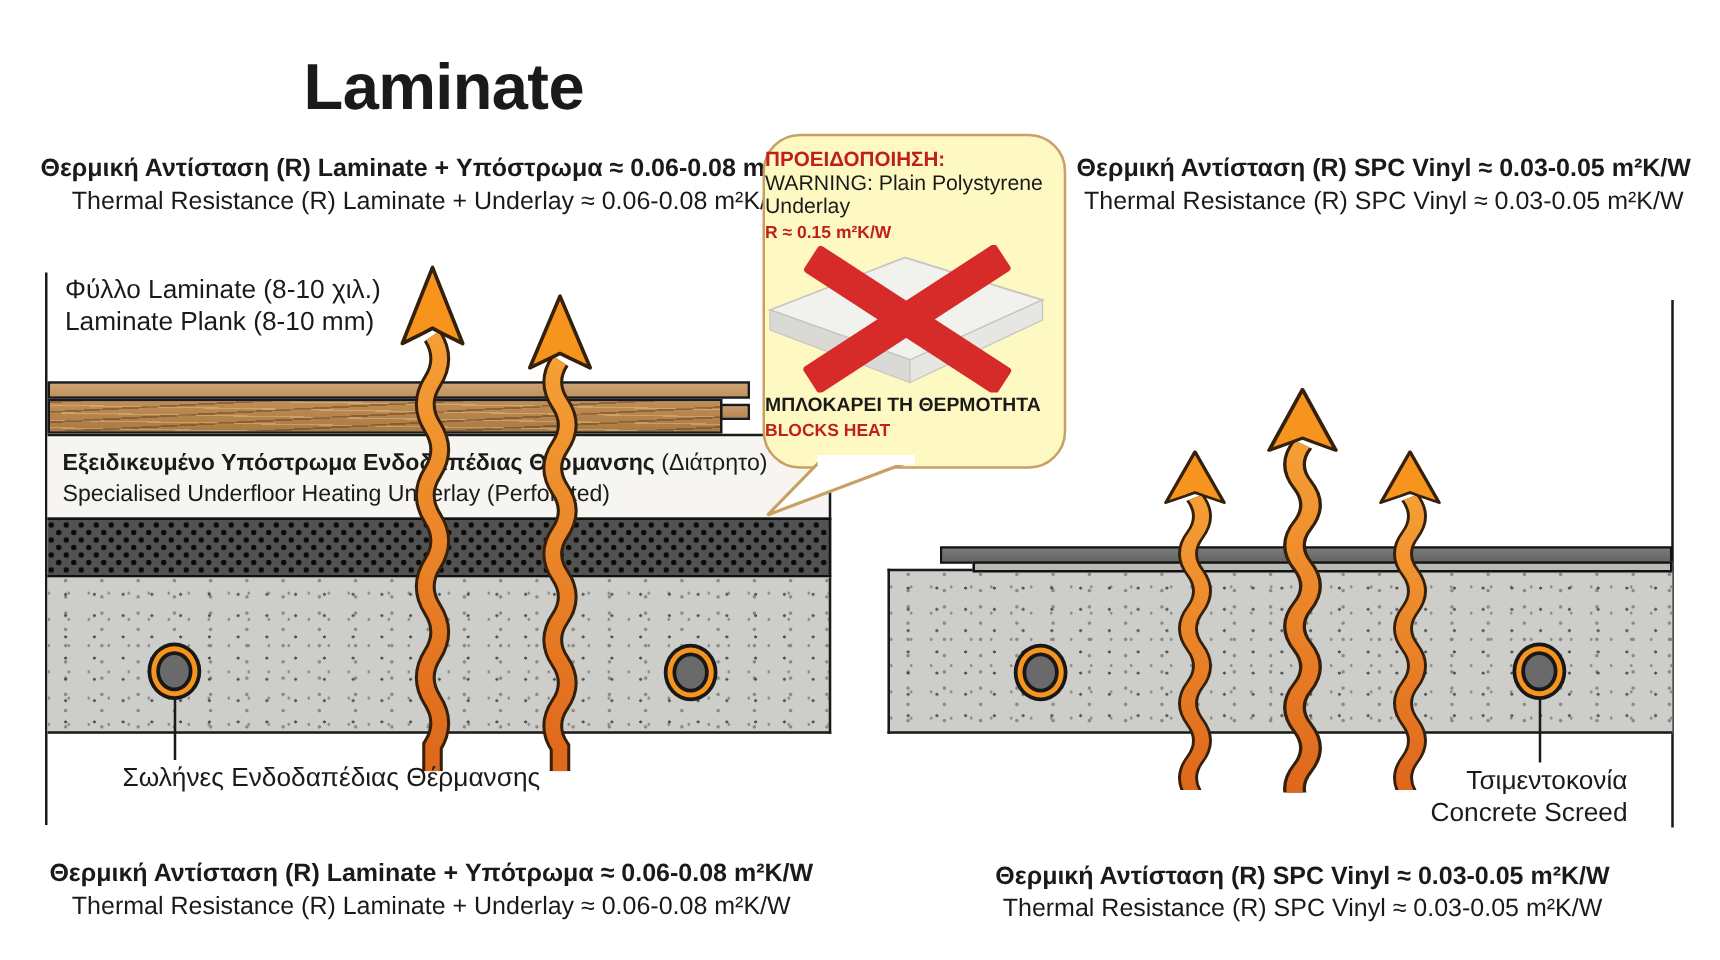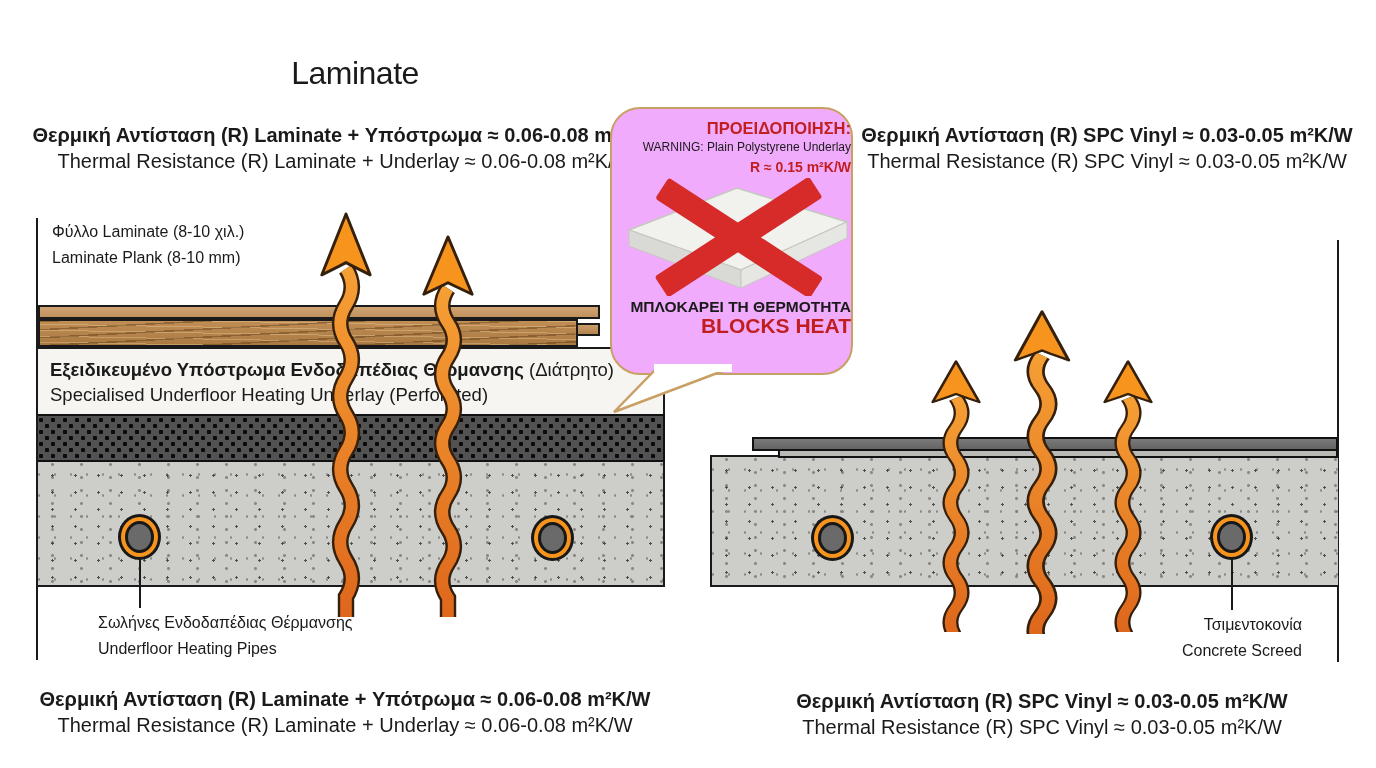--- a/index.html
+++ b/index.html
@@ -1,24 +1,24 @@
 <!DOCTYPE html>
 <html><head>
 <meta charset="utf-8">
 <style>
   html,body{margin:0;padding:0;background:#ffffff;}
   .canvas{position:relative;width:1376px;height:768px;background:#ffffff;overflow:hidden;
           font-family:"Liberation Sans", sans-serif;color:#1a1a1a;}
   .abs{position:absolute;}
   .center{text-align:center;}
   .right-align{text-align:right;}
-  .title{font-size:32px;font-weight:400;letter-spacing:-0.5px;margin-top:15px;}
+  .title{font-size:52px;font-weight:700;letter-spacing:-0.5px;}
   .rblock{font-size:20px;line-height:26px;white-space:nowrap;}
   .rblock .gr{font-weight:700;}
-  .label{font-size:16px;line-height:26px;white-space:nowrap;}
+  .label{font-size:21px;line-height:26px;white-space:nowrap;}
   
   .vline{width:2px;background:#1a1a1a;}
   
   .wood-strip{left:38px;top:305px;width:562px;height:14px;box-sizing:border-box;
     border:2px solid #1a1a1a;background:linear-gradient(#d0a373,#c0925e);}
   .wood-plank{left:38px;top:319px;width:540px;height:28px;box-sizing:border-box;
     border:2px solid #1a1a1a;
     background:
       repeating-linear-gradient(177deg, rgba(92,55,18,.45) 0 1.5px, rgba(0,0,0,0) 1.5px 8px),
       repeating-linear-gradient(181deg, rgba(255,228,180,.30) 0 1px, rgba(0,0,0,0) 1px 6px),
@@ -53,28 +53,28 @@
     border:2px solid #121212;background:linear-gradient(#7a7a7a,#646464);}
   .spc-sub{left:778px;top:449px;width:560px;height:9px;box-sizing:border-box;
     border:2px solid #121212;background:#b9b9b6;}
   
   .pipe{width:43px;height:46px;border-radius:50%;background:#F7941D;
     border:3px solid #181818;box-sizing:border-box;}
   .pipe-core{position:absolute;left:4px;top:4px;width:29px;height:32px;border-radius:50%;
     background:#6a6a6a;border:3px solid #181818;box-sizing:border-box;}
   
   .bubble{left:610px;top:107px;width:243px;height:268px;box-sizing:border-box;
-    border:2.5px solid #C9A063;border-radius:30px;background:#f0abfc;
-    display:flex;flex-direction:column;align-items:flex-end;padding-top:9px;z-index:5;}
+    border:2.5px solid #C9A063;border-radius:30px;background:#fef9c3;
+    display:flex;flex-direction:column;align-items:flex-start;padding-top:9px;z-index:5;}
   .bubble .w1{color:#C11F1F;font-weight:700;font-size:16.5px;line-height:20px;}
   .bubble .w2{font-weight:700;font-size:15.5px;line-height:20px;}
-  .bubble .w3{font-weight:400;font-size:12px;line-height:18px;}
+  .bubble .w3{font-weight:400;font-size:17px;line-height:18px;}
   .bubble .w4{color:#C11F1F;font-weight:700;font-size:14px;line-height:22px;}
   .bubble .w5{font-weight:700;font-size:15.5px;line-height:19px;margin-top:1px;}
-  .bubble .w6{color:#C11F1F;font-weight:700;font-size:21px;line-height:20px;}
+  .bubble .w6{color:#C11F1F;font-weight:700;font-size:14px;line-height:20px;}
   .heat-arrow{position:absolute;}
   svg{display:block;}
 </style>
 </head>
 <body>
 
 <div class="canvas">
 
   <svg class="abs" width="0" height="0" style="left:0;top:0" aria-hidden="true">
     <defs>
@@ -128,21 +128,20 @@
     <path d="M30,2 L5,62 L22,54 L30,50 L38,54 L55,62 Z" fill="#F7941E" stroke="#35200c" stroke-width="3" stroke-linejoin="round"></path>
   </svg>
   <svg class="heat-arrow" style="left:419px;top:235px;" width="58" height="382" viewBox="0 0 60 400" preserveAspectRatio="none">
     <path d="M30,56 q-12,18 0,36 q12,18 0,36 q-12,18 0,36 q12,18 0,36 q-12,18 0,36 q12,18 0,36 q-12,18 0,36 q12,18 0,36 q-12,18 0,36 l0,20" stroke="#35200c" stroke-width="17" fill="none"></path>
     <path d="M30,56 q-12,18 0,36 q12,18 0,36 q-12,18 0,36 q12,18 0,36 q-12,18 0,36 q12,18 0,36 q-12,18 0,36 q12,18 0,36 q-12,18 0,36 l0,20" stroke="url(#heatGrad)" stroke-width="12" fill="none"></path>
     <path d="M30,2 L5,62 L22,54 L30,50 L38,54 L55,62 Z" fill="#F7941E" stroke="#35200c" stroke-width="3" stroke-linejoin="round"></path>
   </svg>
 
   <div class="abs label" style="left:50px;top:610px;margin-left:48px;">
     <div>Σωλήνες Ενδοδαπέδιας Θέρμανσης</div>
-    <div>Underfloor Heating Pipes</div>
   </div>
   <div class="abs rblock center" style="left:25px;top:686px;width:640px;">
     <div class="gr">Θερμική Αντίσταση (R) Laminate + Υπότρωμα ≈ 0.06-0.08 m²K/W</div>
     <div>Thermal Resistance (R) Laminate + Underlay ≈ 0.06-0.08 m²K/W</div>
   </div>
 
   <div class="abs bubble">
     <div class="w1">ΠΡΟΕΙΔΟΠΟΙΗΣΗ:</div>
     <div class="w3">WARNING: Plain Polystyrene Underlay</div>
     <div class="w4">R ≈ 0.15 m²K/W</div>

